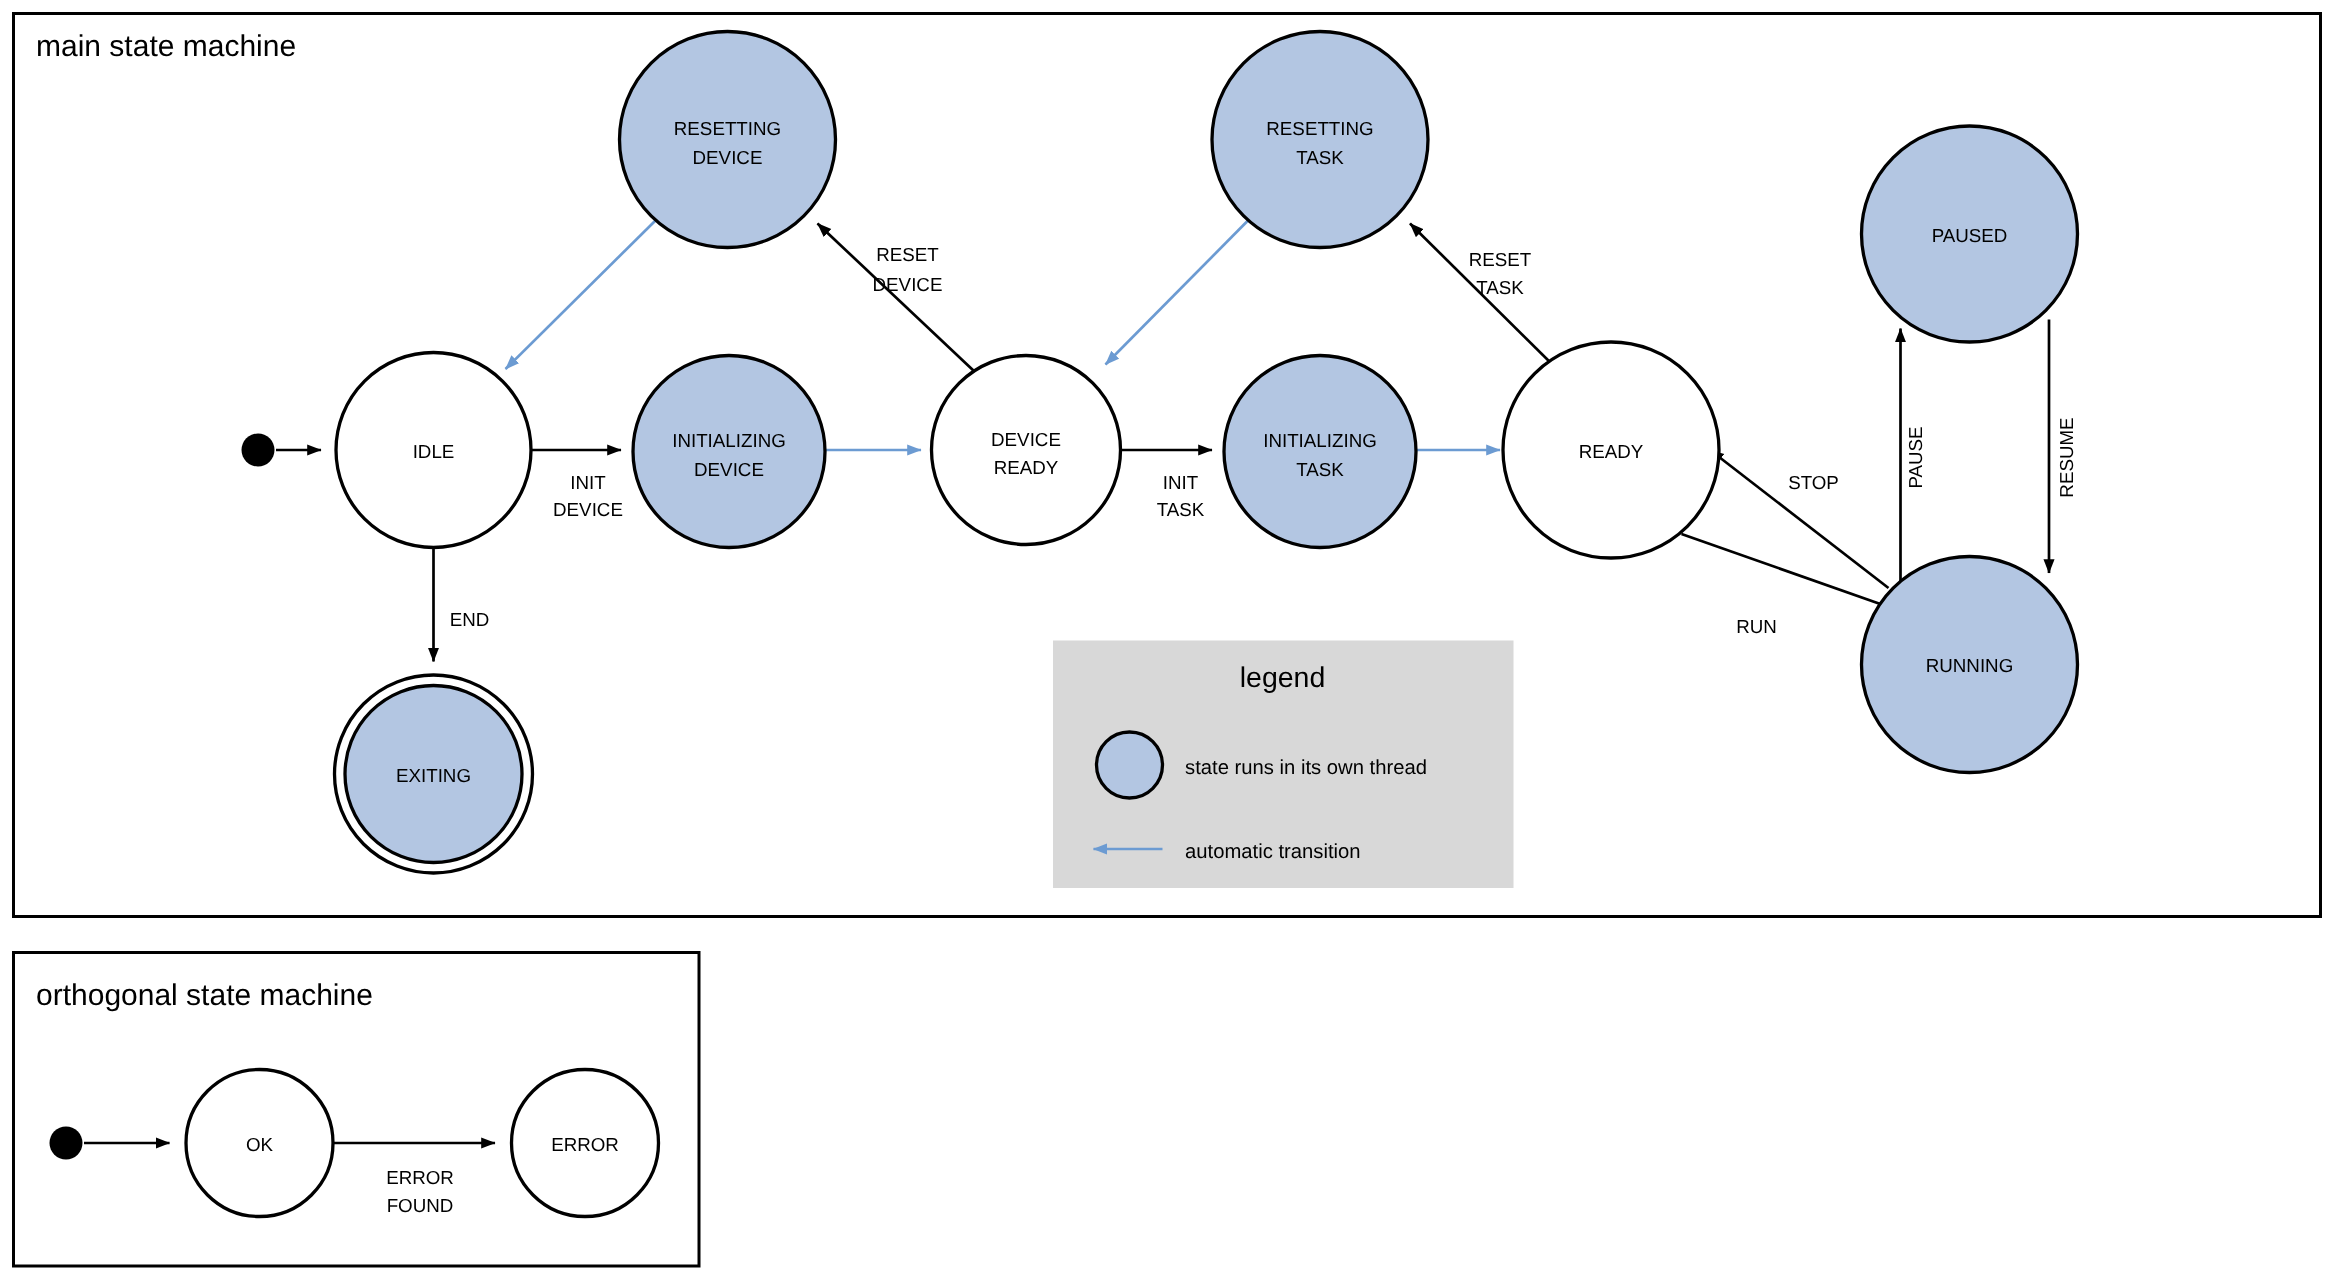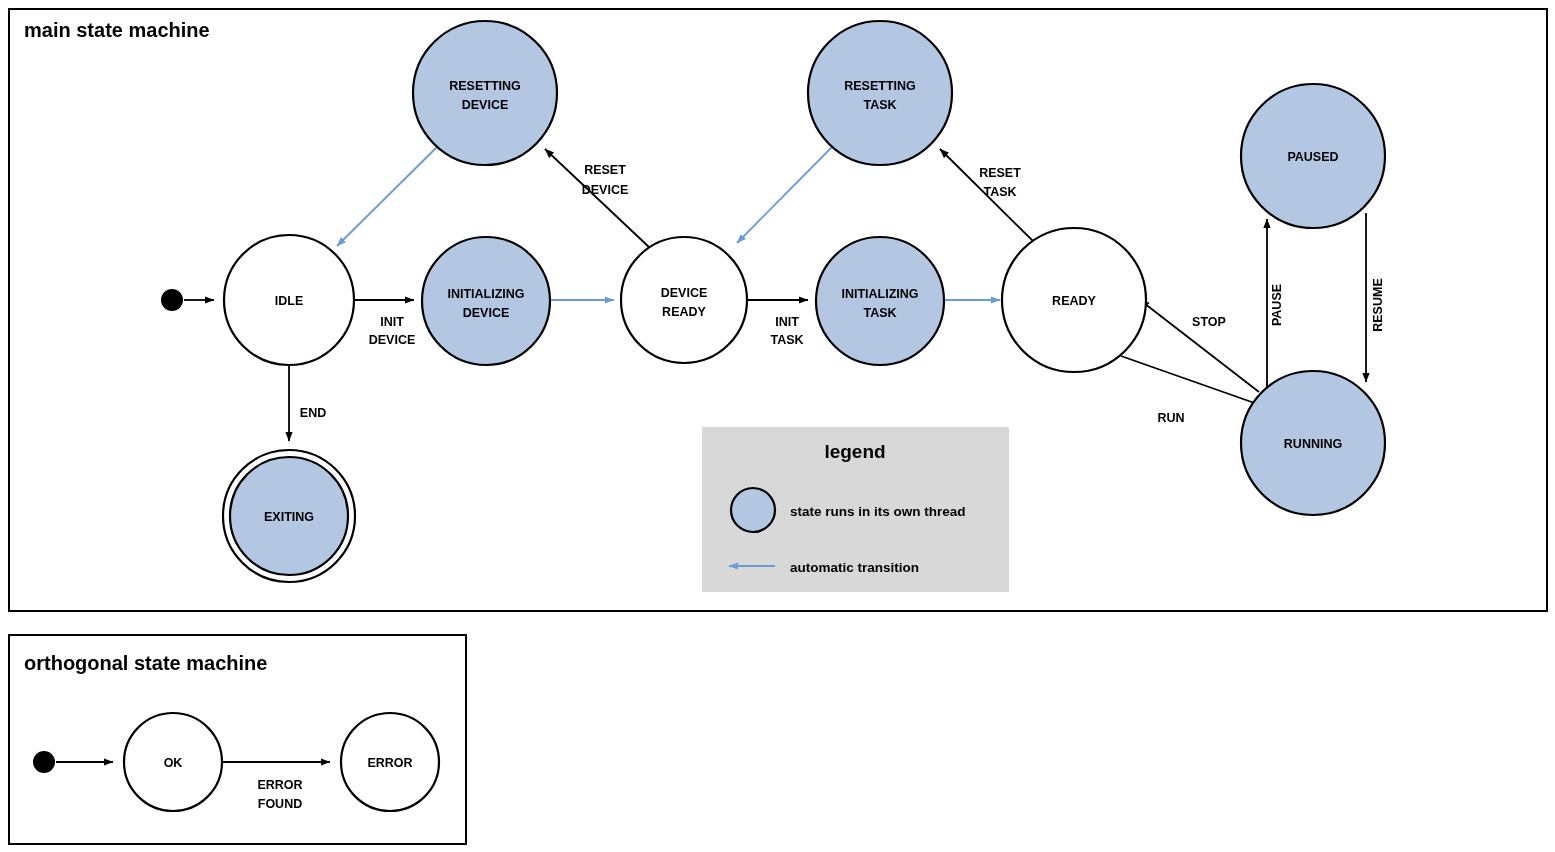--- a/index.html
+++ b/index.html
@@ -12,21 +12,20 @@
     height: 852px;
     font-family: "Liberation Sans", sans-serif;
     position: relative;
     overflow: hidden;
   }
   #canvas {
     position: absolute;
     left: 0; top: 0;
     width: 1555px;
     height: 852px;
-    font-weight: bold;
   }
   svg { display: block; }
   .frame-title {
     font-size: 20px;
     fill: #000000;
     font-family: "Liberation Sans", sans-serif;
   }
   .state-label {
     font-size: 12.5px;
     fill: #000000;

